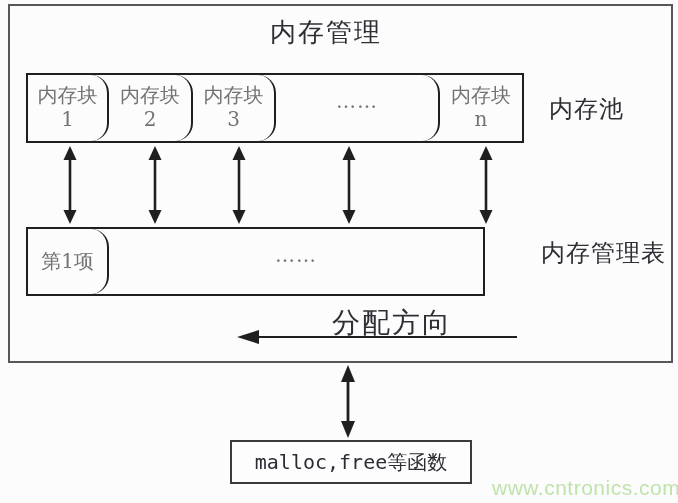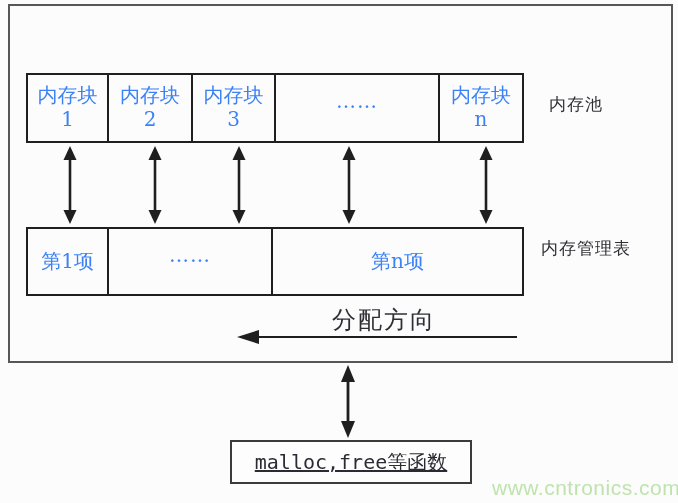--- a/index.html
+++ b/index.html
@@ -14,56 +14,57 @@
   }
   .title {
     position:absolute; left:0; top:15px; width:652px; text-align:center;
     font-size:26px; letter-spacing:2px; color:#2e2e34;
   }
   .row {
     position:absolute; left:26px; display:flex; box-sizing:border-box;
     border:2px solid #1f1f1f;
   }
   .pool-row  { top:73px;  width:498px; height:70px; }
-  .table-row { top:227px; width:498px; height:69px; }
+  .table-row { top:227px; width:459px; height:69px; }
   .cell {
     box-sizing:border-box; border-right:2px solid #1f1f1f;
     display:flex; flex-direction:column; align-items:center; justify-content:center;
-    font-size:20px; line-height:1.18; text-align:center; color:#3b82f6;
+    font-size:20px; line-height:1.18; text-align:center; color:#737373;border-radius:18px;
   }
   .cell:last-child { border-right:none; flex:1; }
   .w1 { width:81px; } .w2 { width:84px; } .w3 { width:83px; } .w4 { width:164px; }
   .dots { position:relative; top:-6px; font-size:20px; letter-spacing:1px; }
-  .side-label { position:absolute; font-size:17px; letter-spacing:1px; color:#2e2e34; white-space:nowrap; }
+  .side-label { position:absolute; font-size:24px; letter-spacing:1px; color:#2e2e34; white-space:nowrap; }
   .pool-label  { left:549px; top:93px;  }
   .table-label { left:541px; top:237px;text-align:right; }
   .alloc-label {
     position:absolute; left:332px; top:304px;
-    font-size:24px; letter-spacing:2px; color:#2e2e34;
+    font-size:28px; letter-spacing:2px; color:#2e2e34;
   }
   .svg-abs { position:absolute; display:block; }
   .malloc-box {
     position:absolute; left:230px; top:440px; width:242px; height:44px;
     box-sizing:border-box; border:2px solid #3b3b3d; background:#fdfdfd;
     display:flex; align-items:center; justify-content:center;
-    font-family:"DejaVu Sans Mono", monospace; font-size:20px; color:#2b2b33;text-decoration:underline;
+    font-family:"DejaVu Sans Mono", monospace; font-size:20px; color:#2b2b33;
   }
   .watermark {
     position:absolute; left:492px; top:476px;
     font-family:"Liberation Sans", sans-serif; font-size:21px;
     color:#bfe3ad; letter-spacing:0.5px;
   }
 </style>
 </head>
 <body>
 
 <div class="canvas">
 
   <div class="outer-box"></div>
 
+  <div class="title">内存管理</div>
 
   <div class="row pool-row">
     <div class="cell w1">
       <span>内存块</span>
       <span>1</span>
     </div>
     <div class="cell w2">
       <span>内存块</span>
       <span>2</span>
     </div>
@@ -107,23 +108,20 @@
     <polygon points="9,79 15.5,65 2.5,65" fill="#1f1f1f"></polygon>
   </svg>
 
   <div class="row table-row">
     <div class="cell w1">
       <span>第1项</span>
     </div>
     <div class="cell w4">
       <span class="dots">……</span>
     </div>
-    <div class="cell">
-      <span>第n项</span>
-    </div>
   </div>
   <div class="side-label table-label">内存管理表</div>
 
   <div class="alloc-label">分配方向</div>
   <svg class="svg-abs" style="left:236px; top:328px;" width="284" height="18" viewBox="0 0 284 18">
     <line x1="20" y1="9" x2="281" y2="9" stroke="#1f1f1f" stroke-width="2"></line>
     <polygon points="1,9 23,2 23,16" fill="#1f1f1f"></polygon>
   </svg>
 
   <svg class="svg-abs" style="left:339px; top:364px;" width="18" height="75" viewBox="0 0 18 75">

